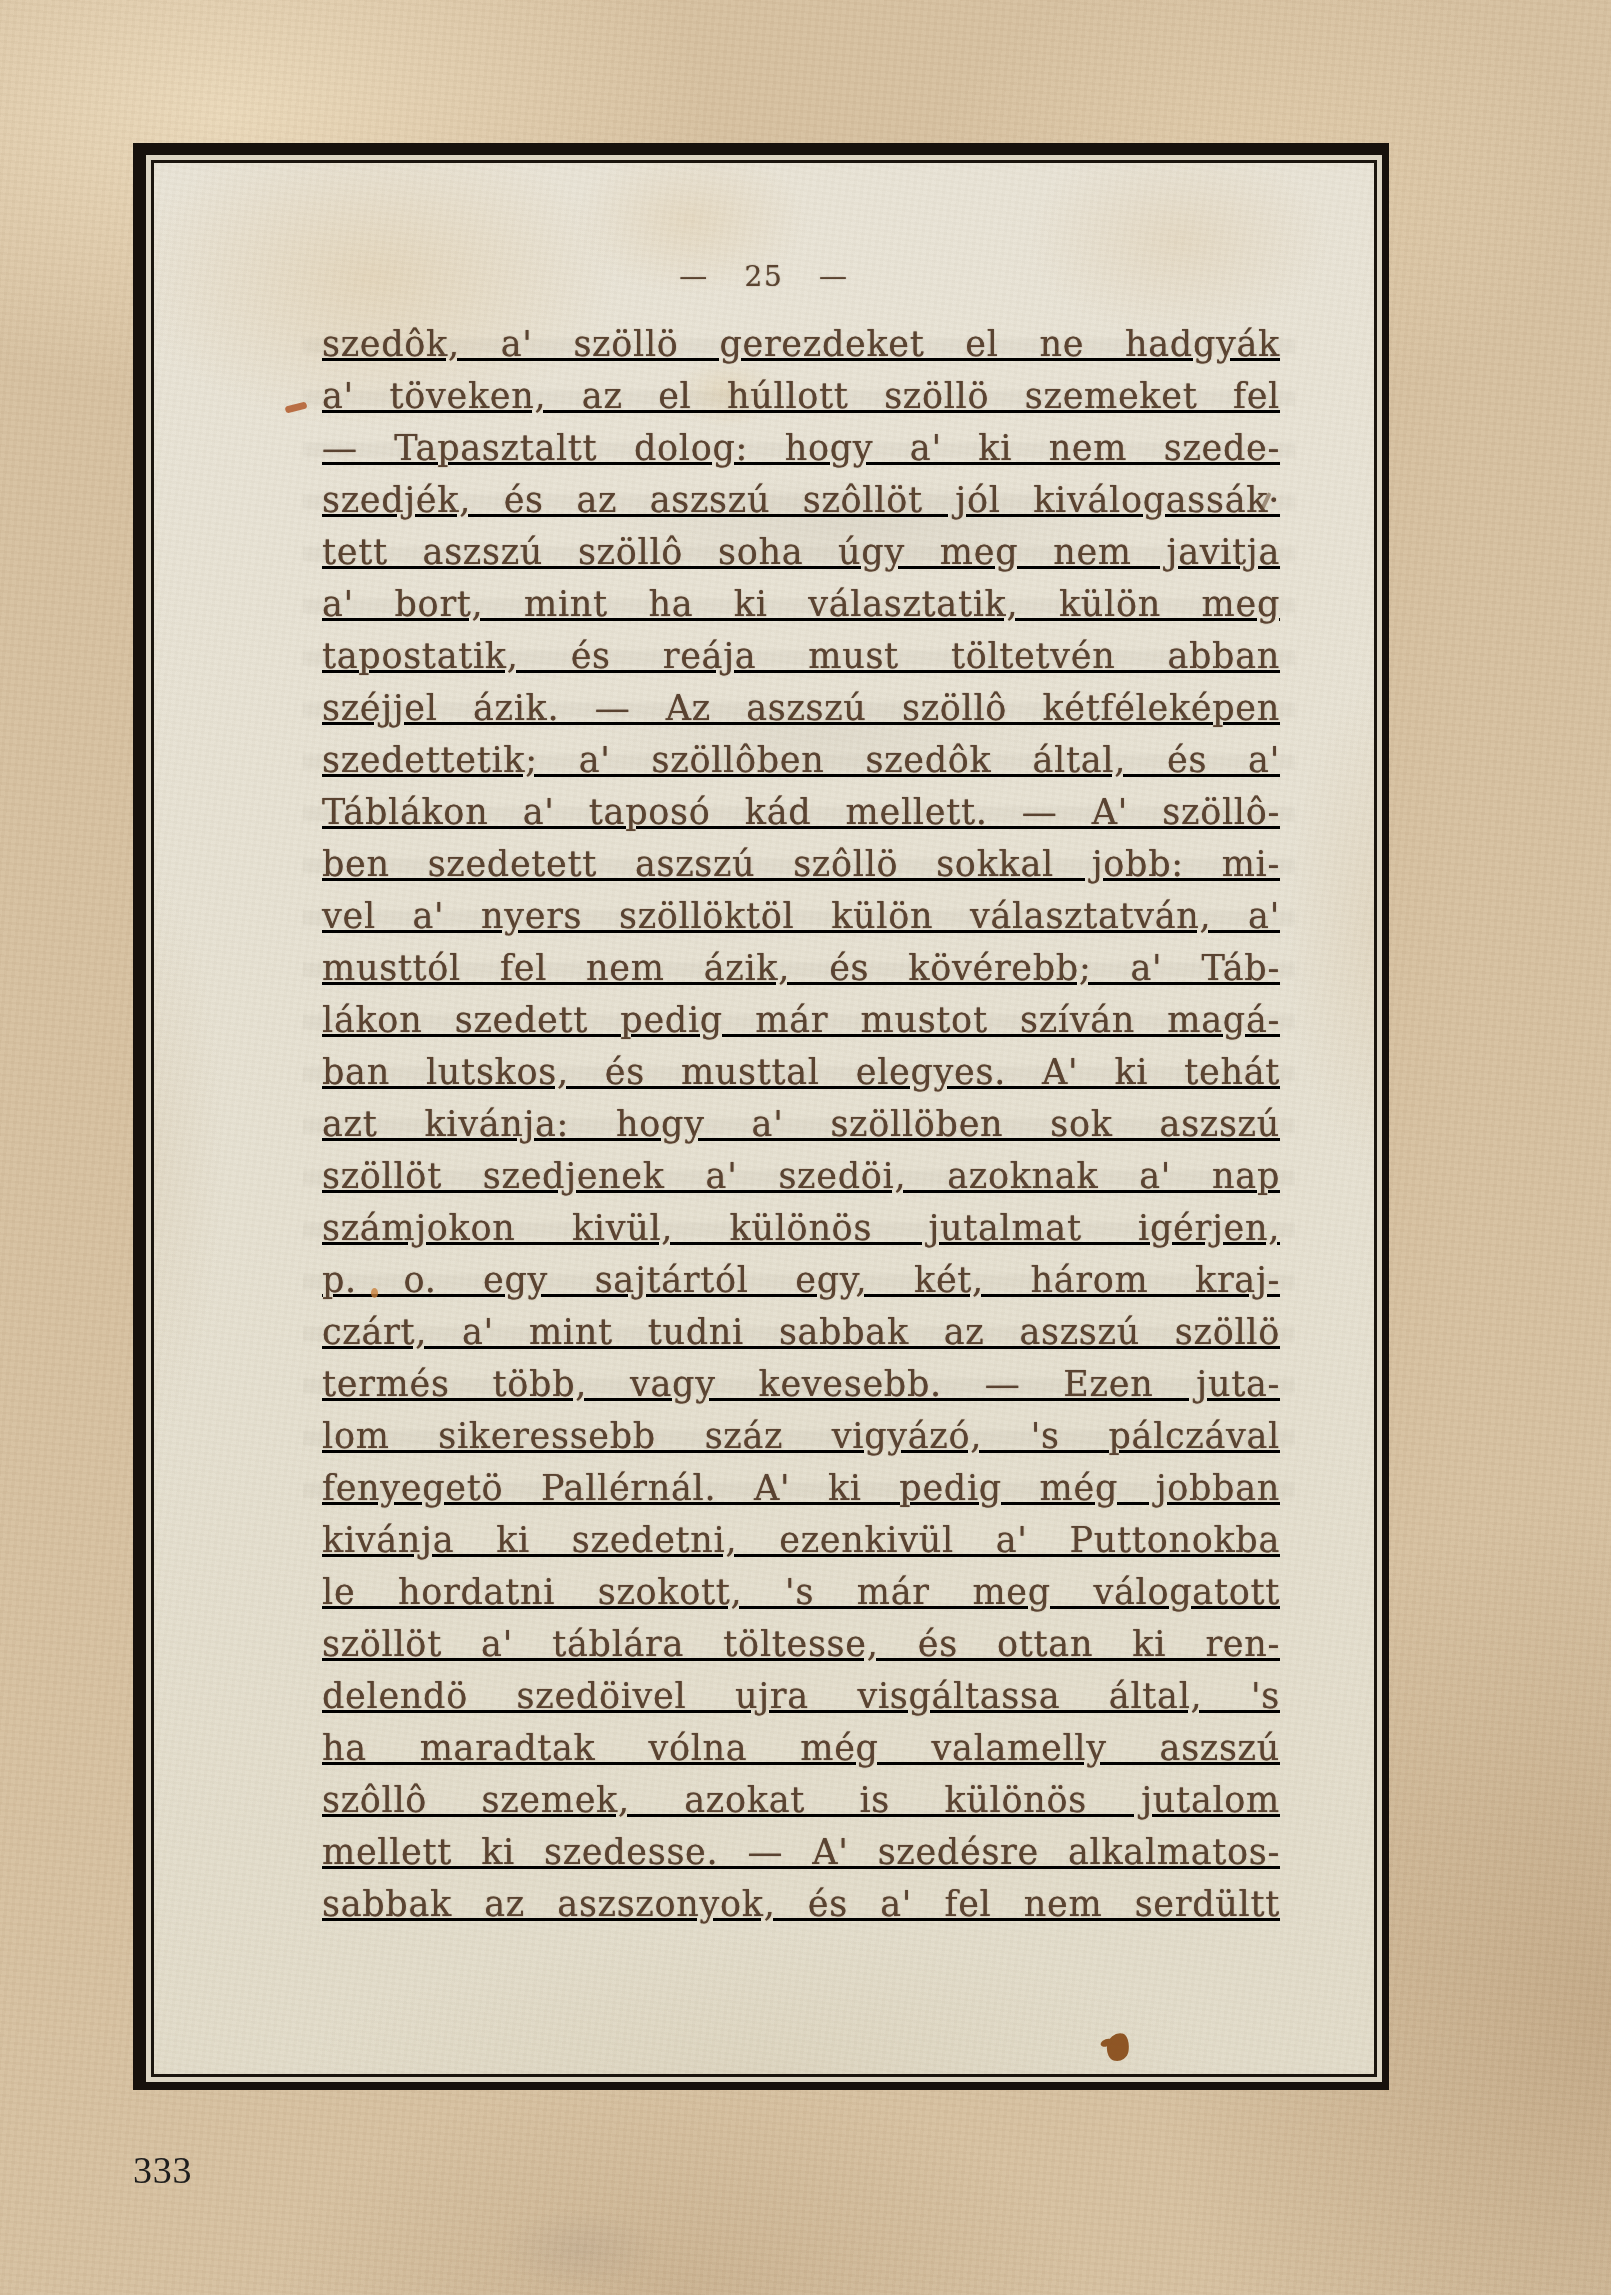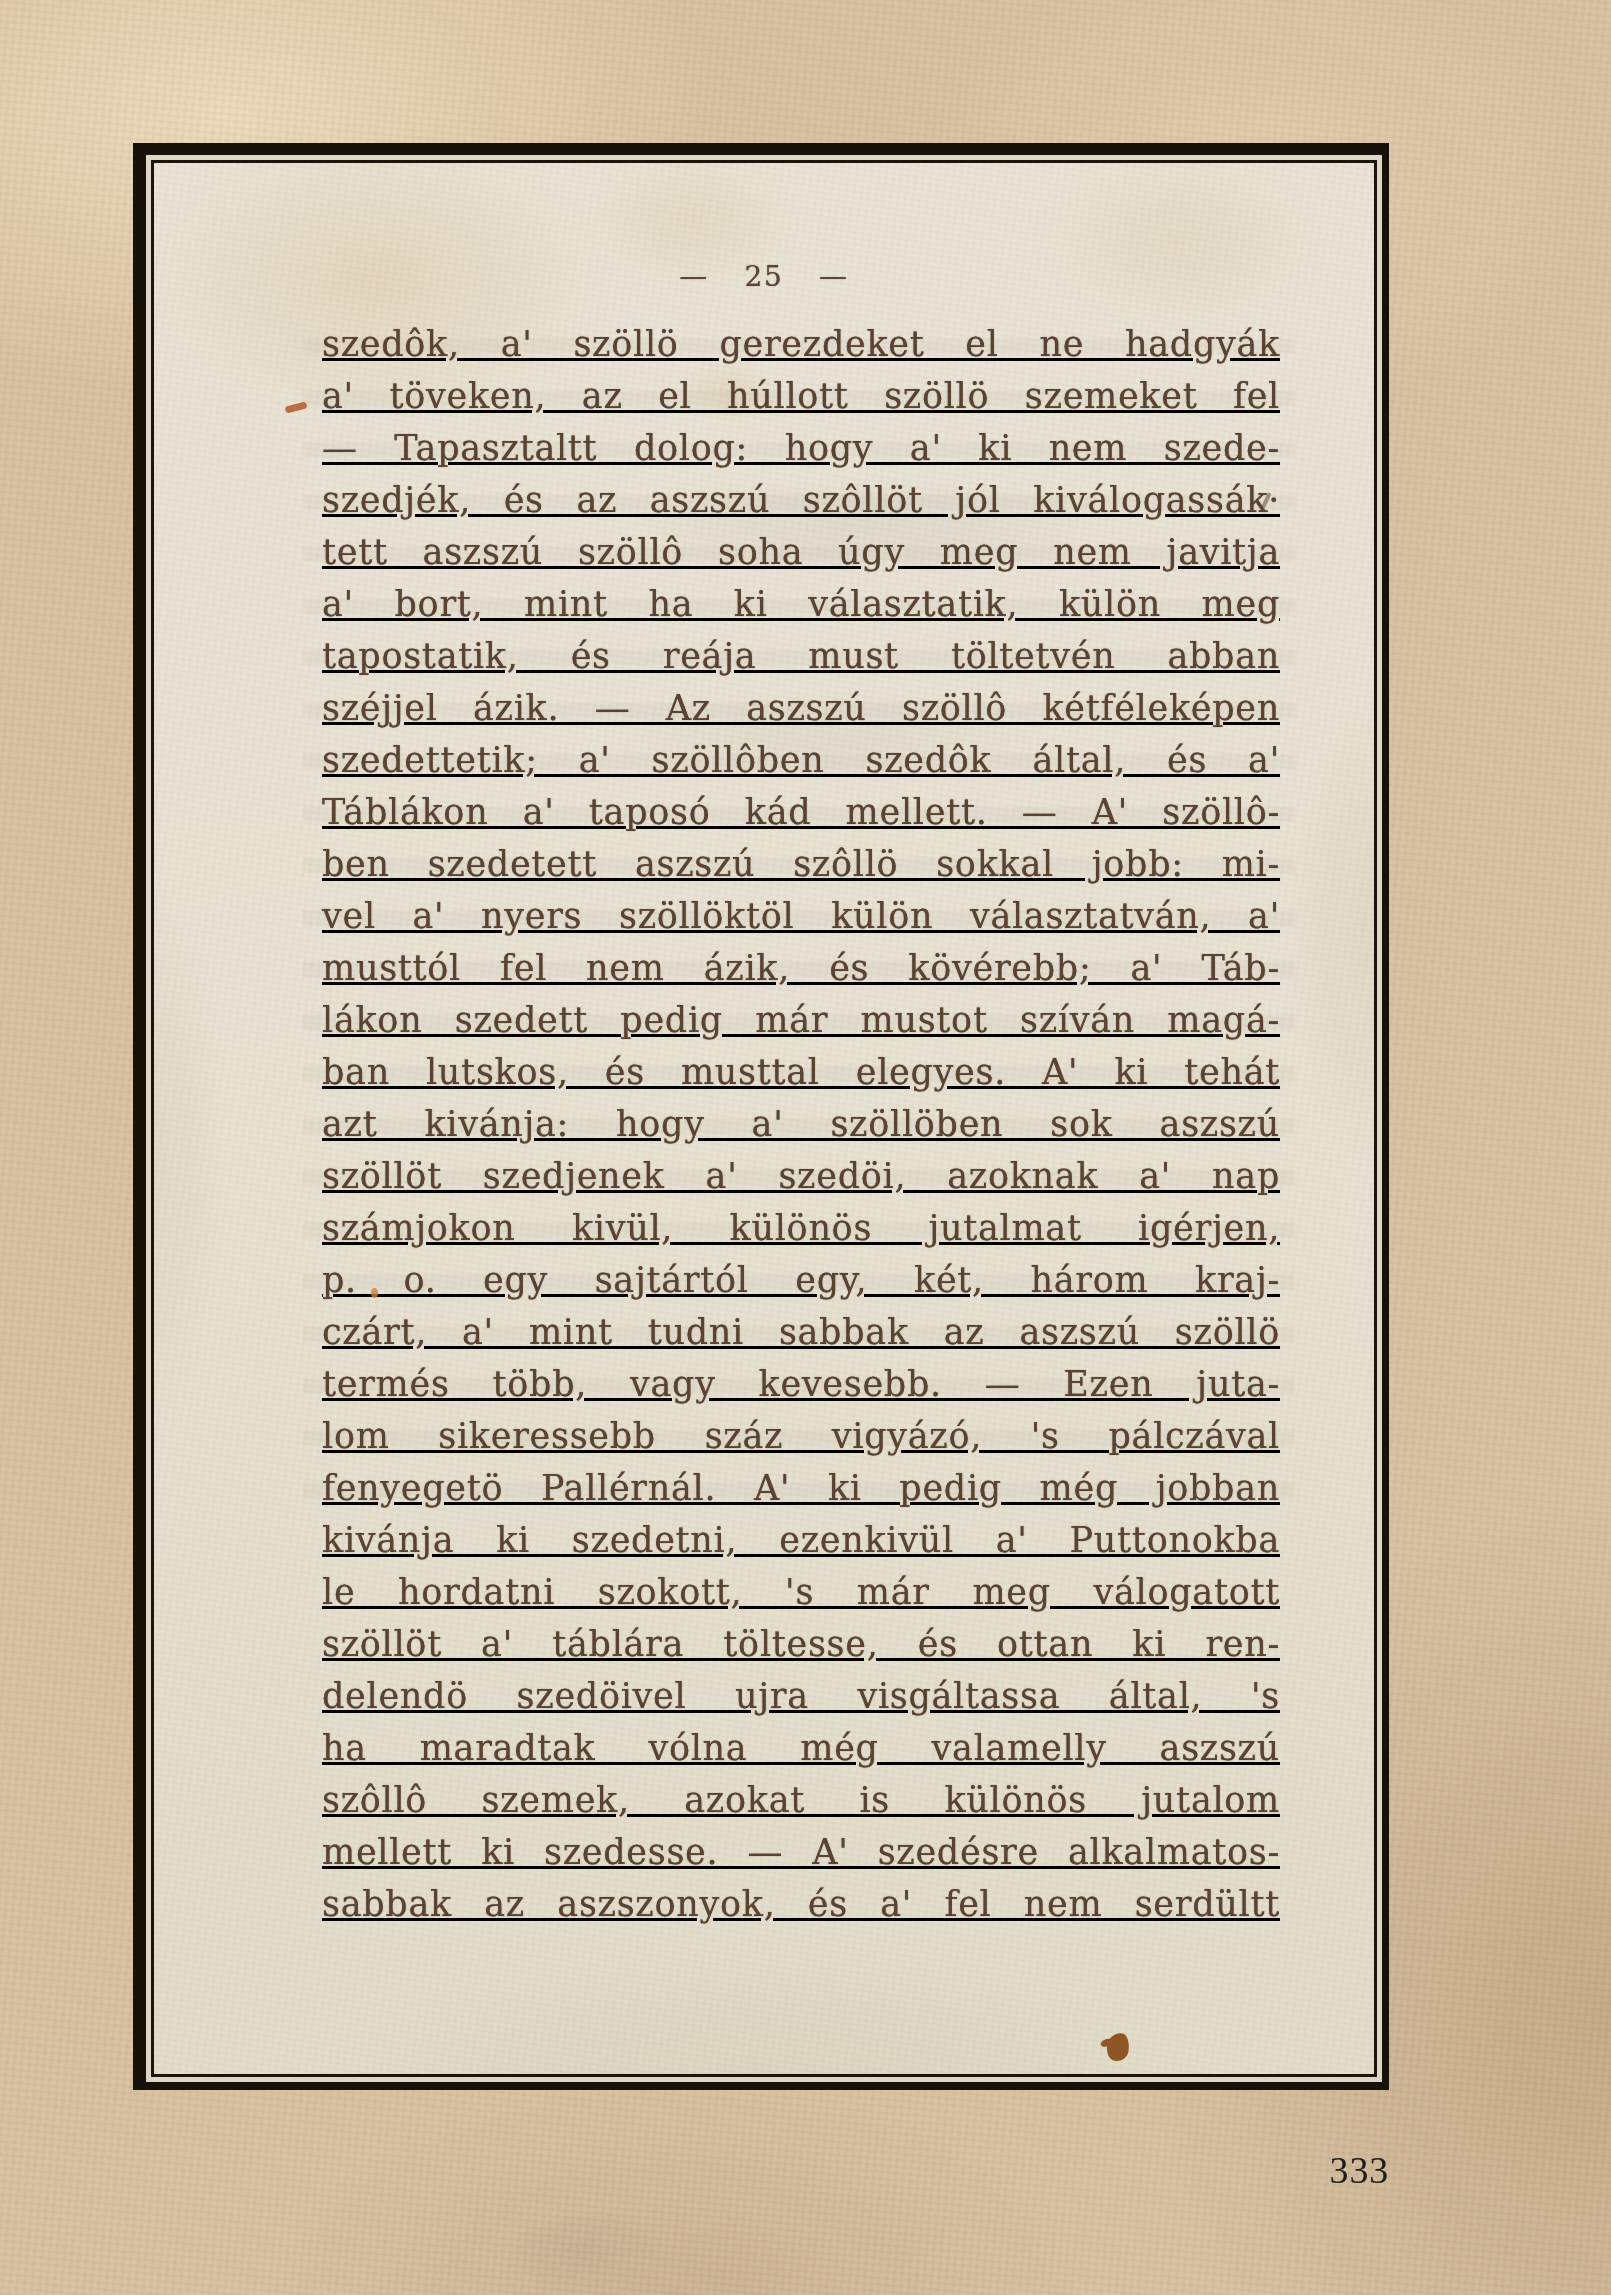--- a/index.html
+++ b/index.html
@@ -52,21 +52,21 @@
   .body-text { position:absolute; left:168px; top:155px; width:958px;text-decoration:underline; }
   .line {
     font-size:35px; line-height:52px; color:#5a4331;
     text-align:justify; text-align-last:justify; text-justify:inter-word;
     letter-spacing:0.7px;
     text-shadow:0 0 1px rgba(90,67,49,0.85);
     white-space:normal;
   }
   .folio {
     position:absolute; left:133px; top:2148px; width:1256px;
-    text-align:right; font-family:"Liberation Serif", serif;
+    text-align:left; font-family:"Liberation Serif", serif;
     font-size:38px; color:#1d1d1d; letter-spacing:0.8px;
   }
   
   .mark { position:absolute; }
   .mark-red-dash { left:131px; top:241px; width:22px; height:6.6px; background:#b25a2c; border-radius:3.3px; transform:rotate(-14deg); opacity:.85; }
   .mark-tick     { left:1110px; top:329px; width:4.1px; height:18px; background:#6b5138; border-radius:2.5px; transform:rotate(26deg); opacity:.55; }
   .mark-fleck    { left:953px; top:1870px; width:21.5px; height:28px; background:#8a4f1d; border-radius:60% 40% 55% 45% / 50% 60% 40% 50%; transform:rotate(8deg); opacity:.95; }
   .mark-fleck::after { content:""; position:absolute; left:-7.4px; top:8.3px; width:11.6px; height:7.4px; background:#8a4f1d; border-radius:50%; transform:rotate(-30deg); }
   .mark-speck    { left:217px; top:1125px; width:7.4px; height:10px; background:#c9813c; border-radius:50%; opacity:.8; }
   .bleed {

